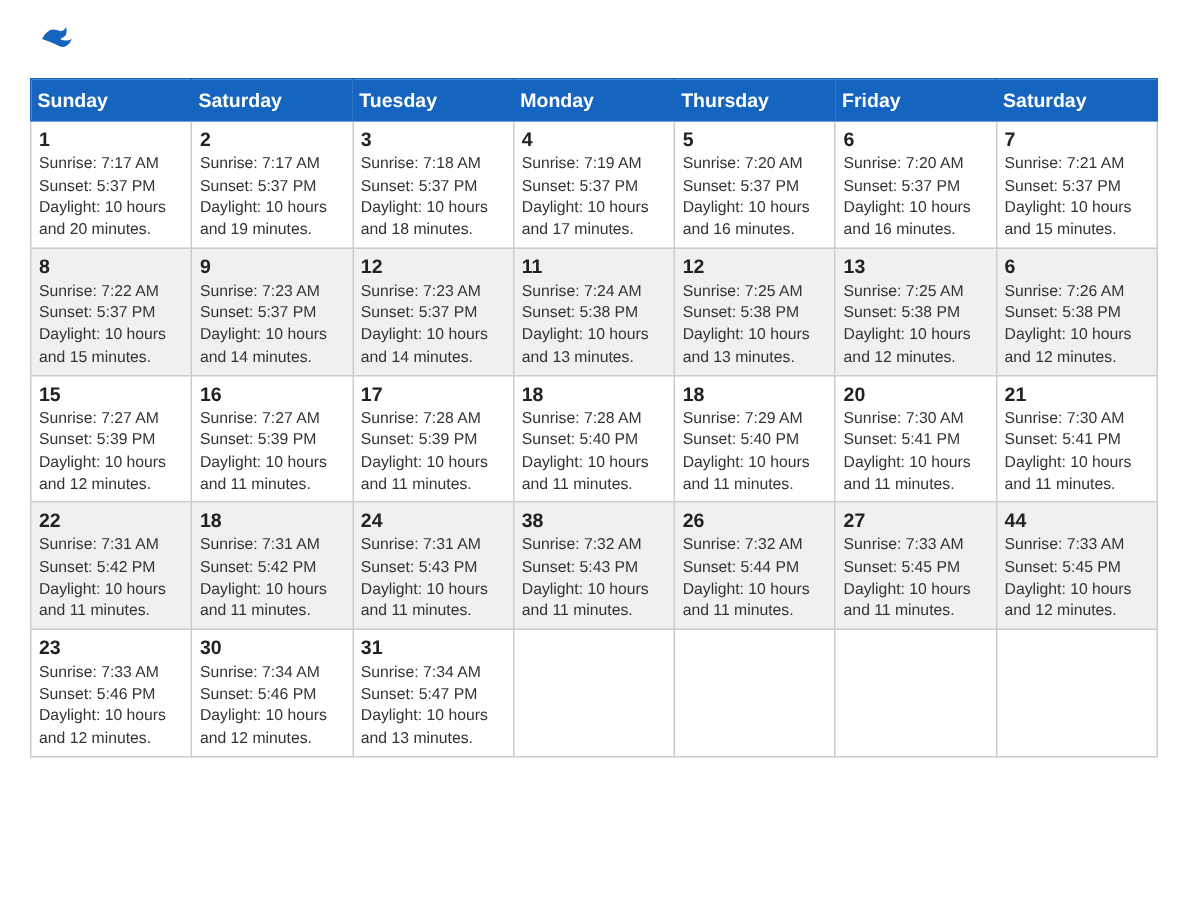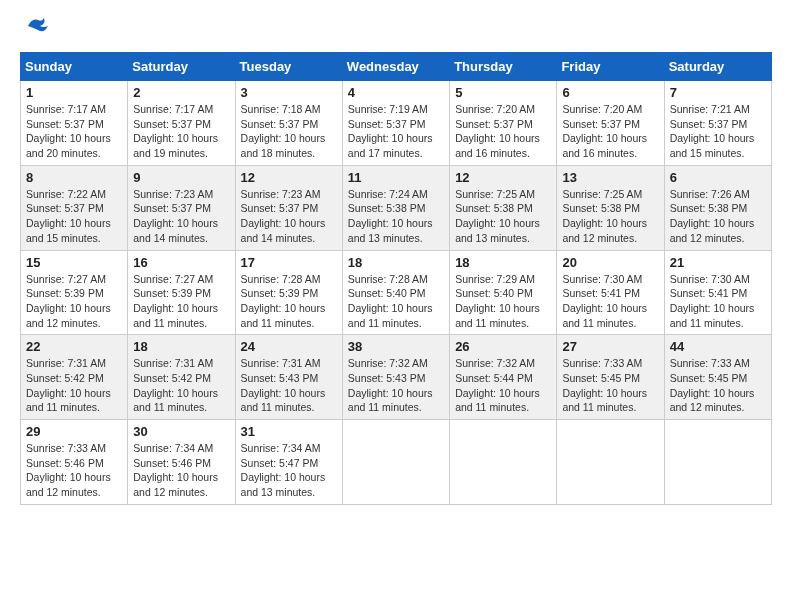--- a/index.html
+++ b/index.html
@@ -94,21 +94,21 @@
     <div class="location"></div>
   </div>
 </div>
 
 <table class="calendar">
   <thead>
     <tr>
     <th>Sunday</th>
         <th>Saturday</th>
         <th>Tuesday</th>
-        <th>Wednesday</th>
+        <th>Monday</th>
         <th>Thursday</th>
         <th>Friday</th>
         <th>Saturday</th>
       </tr>
   </thead>
   <tbody id="calendar-body">
   <tr>
         <td>
         <span class="day-num">1</span>
         <div class="day-info">
@@ -279,21 +279,21 @@
       </td>
         <td>
         <span class="day-num">44</span>
         <div class="day-info">
           Sunrise: 7:33 AM<br>Sunset: 5:45 PM<br>Daylight: 10 hours and 12 minutes.
         </div>
       </td>
       </tr>
       <tr>
         <td>
-        <span class="day-num">29</span>
+        <span class="day-num">23</span>
         <div class="day-info">
           Sunrise: 7:33 AM<br>Sunset: 5:46 PM<br>Daylight: 10 hours and 12 minutes.
         </div>
       </td>
         <td>
         <span class="day-num">30</span>
         <div class="day-info">
           Sunrise: 7:34 AM<br>Sunset: 5:46 PM<br>Daylight: 10 hours and 12 minutes.
         </div>
       </td>

